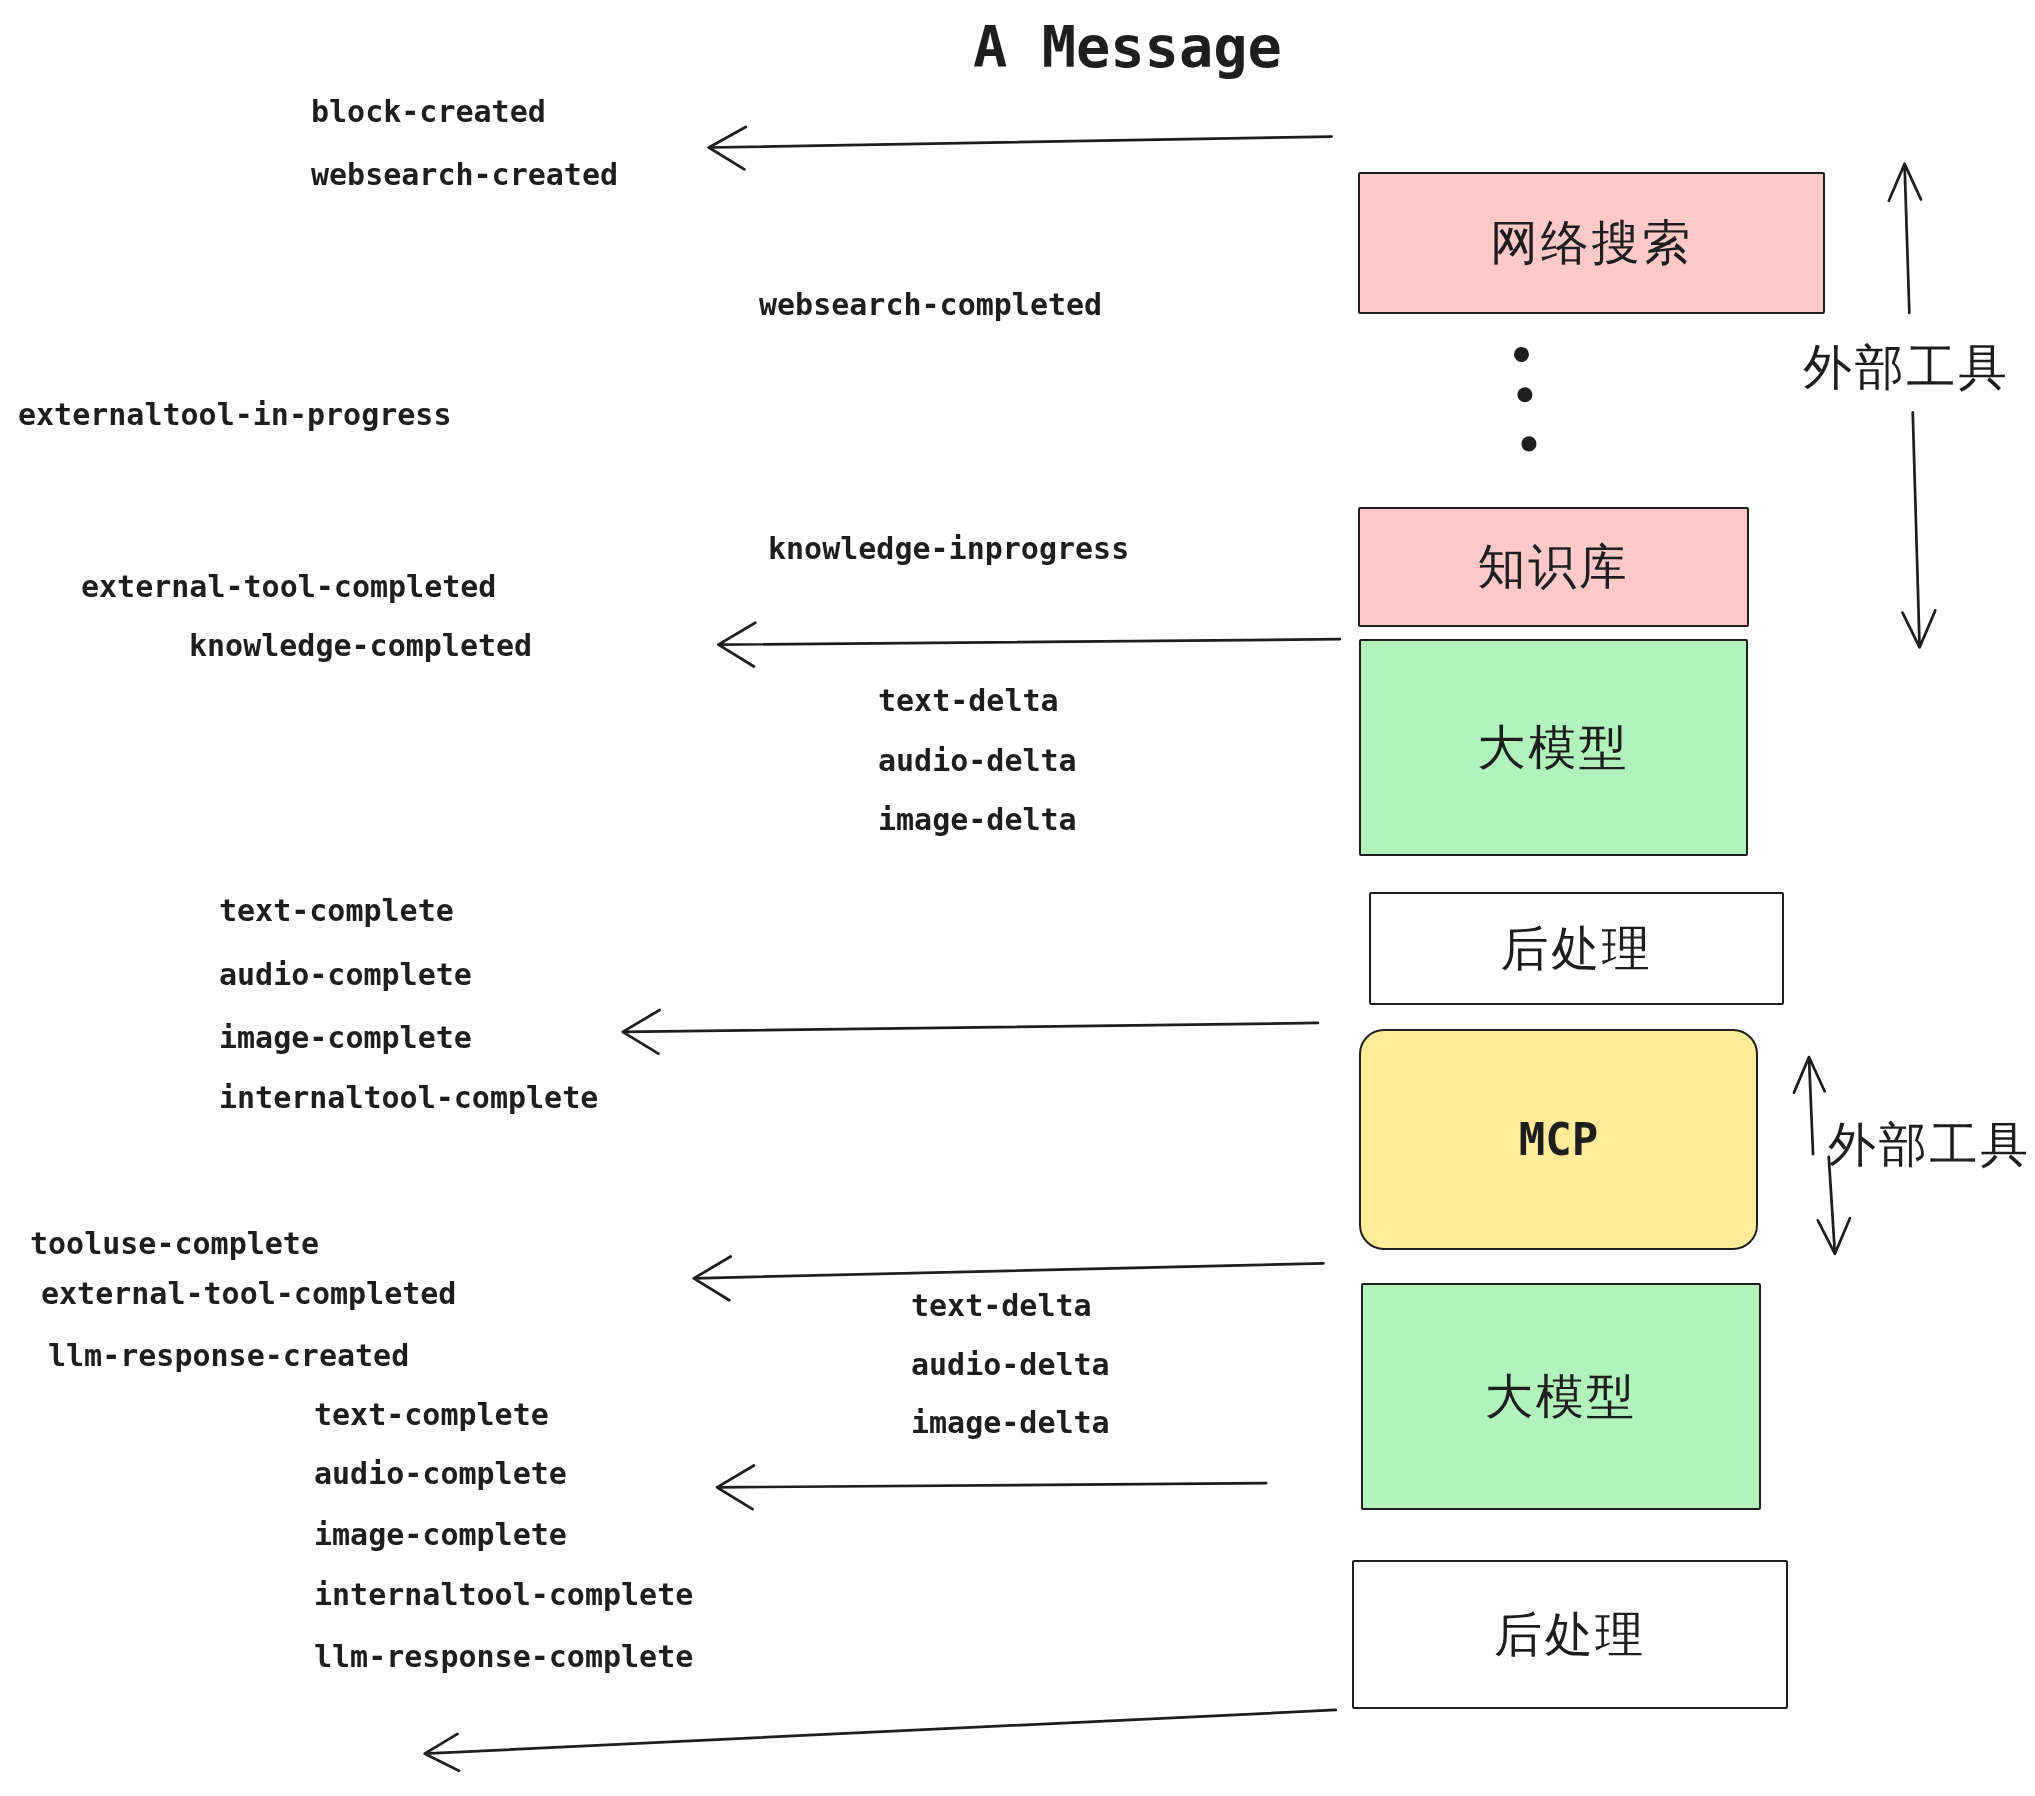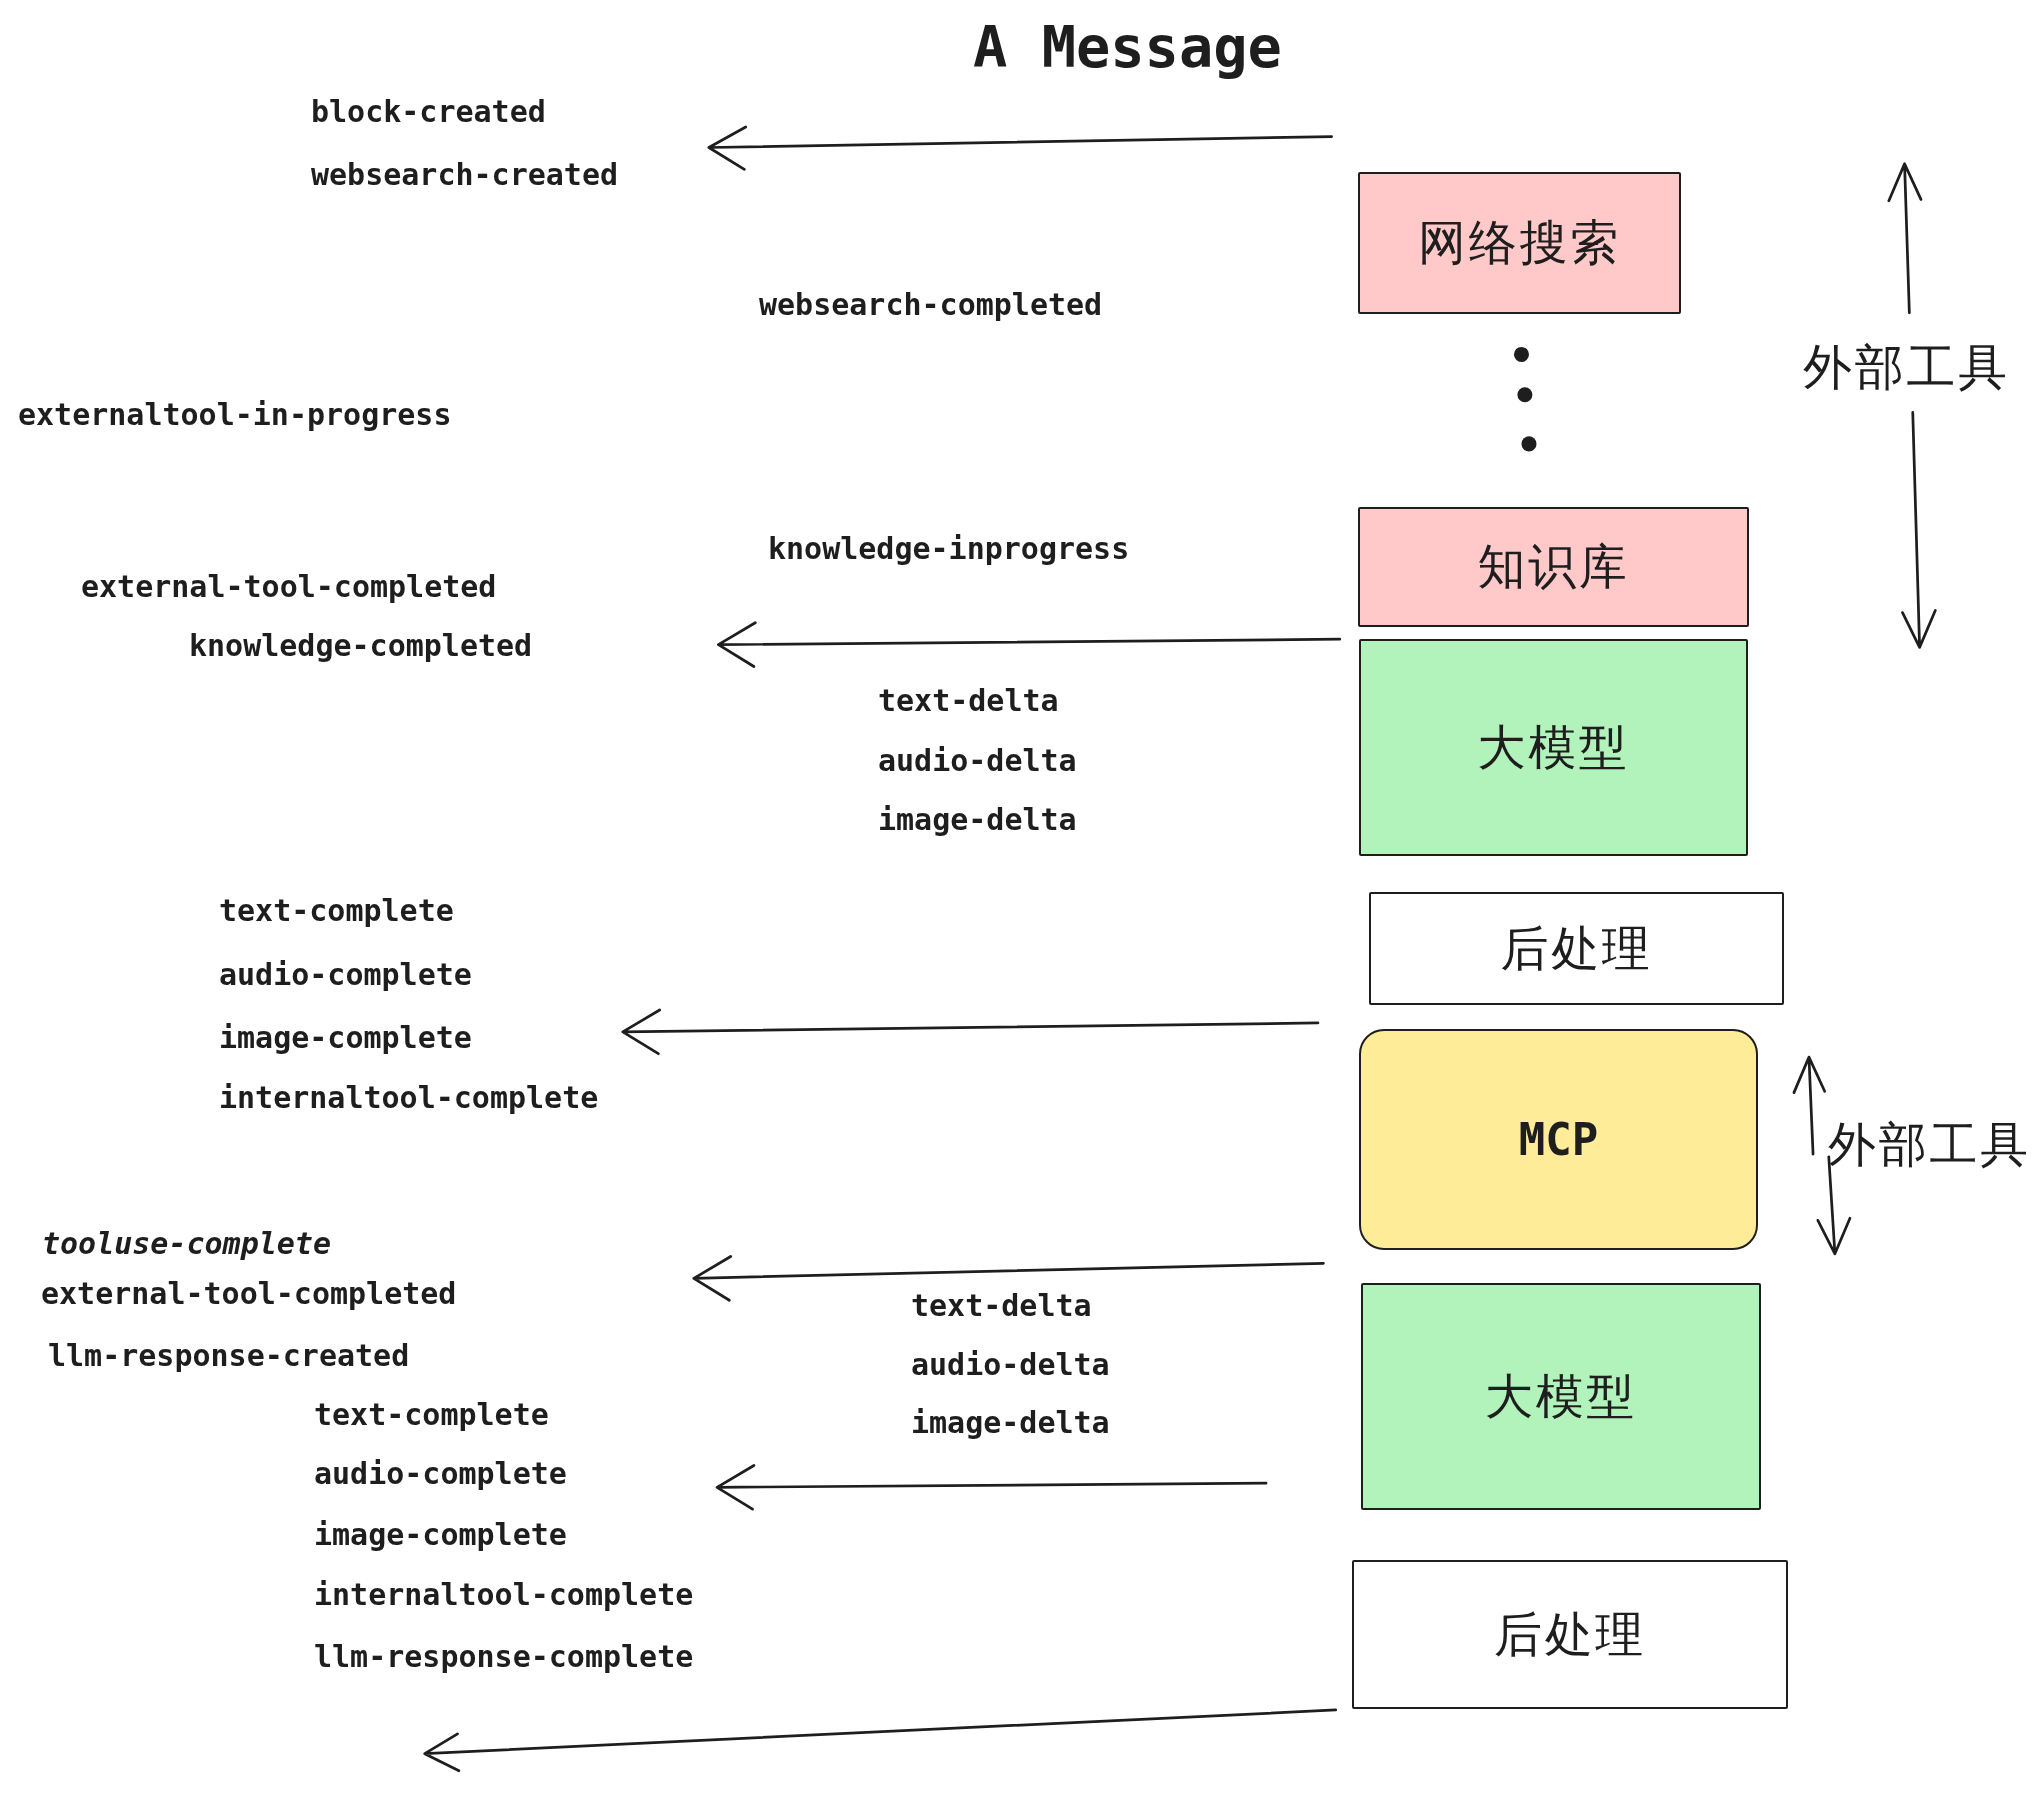--- a/index.html
+++ b/index.html
@@ -108,33 +108,33 @@
   <div class="label" style="left:768px; top:534px;">knowledge-inprogress</div>
   <div class="label" style="left:81px; top:572px;">external-tool-completed</div>
   <div class="label" style="left:189px; top:631px;">knowledge-completed</div>
   <div class="label" style="left:878px; top:686px;">text-delta</div>
   <div class="label" style="left:878px; top:746px;">audio-delta</div>
   <div class="label" style="left:878px; top:805px;">image-delta</div>
   <div class="label" style="left:219px; top:896px;">text-complete</div>
   <div class="label" style="left:219px; top:960px;">audio-complete</div>
   <div class="label" style="left:219px; top:1023px;">image-complete</div>
   <div class="label" style="left:219px; top:1083px;">internaltool-complete</div>
-  <div class="label" style="left:42px; top:1229px;font-style:italic;">tooluse-complete</div>
+  <div class="label" style="left:30px; top:1229px;">tooluse-complete</div>
   <div class="label" style="left:41px; top:1279px;">external-tool-completed</div>
   <div class="label" style="left:48px; top:1341px;">llm-response-created</div>
   <div class="label" style="left:911px; top:1291px;">text-delta</div>
   <div class="label" style="left:911px; top:1350px;">audio-delta</div>
   <div class="label" style="left:911px; top:1408px;">image-delta</div>
   <div class="label" style="left:314px; top:1400px;">text-complete</div>
   <div class="label" style="left:314px; top:1459px;">audio-complete</div>
   <div class="label" style="left:314px; top:1520px;">image-complete</div>
   <div class="label" style="left:314px; top:1580px;">internaltool-complete</div>
   <div class="label" style="left:314px; top:1642px;">llm-response-complete</div>
 
-  <div class="box" style="left:1358px; top:172px; width:323px; height:142px; background:#ffc9c9;">
+  <div class="box" style="left:1358px; top:172px; width:467px; height:142px; background:#ffc9c9;">
     <span class="cjk-label">网络搜索</span>
   </div>
   <div class="box" style="left:1358px; top:507px; width:391px; height:120px; background:#ffc9c9;">
     <span class="cjk-label">知识库</span>
   </div>
   <div class="box" style="left:1359px; top:639px; width:389px; height:217px; background:#b2f2bb;">
     <span class="cjk-label">大模型</span>
   </div>
   <div class="box" style="left:1369px; top:892px; width:415px; height:113px; background:#ffffff;">
     <span class="cjk-label">后处理</span>

